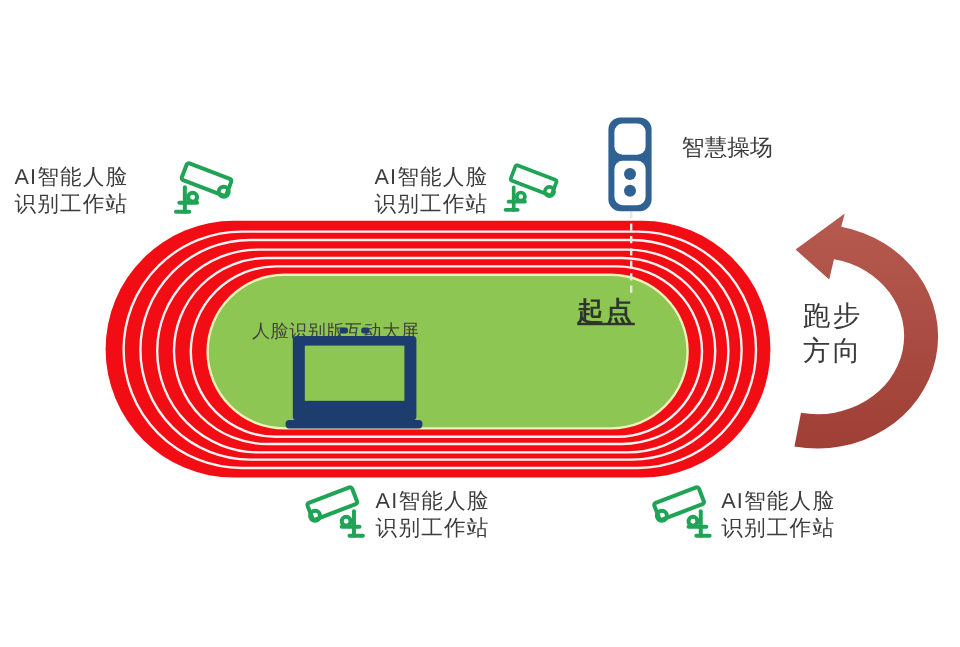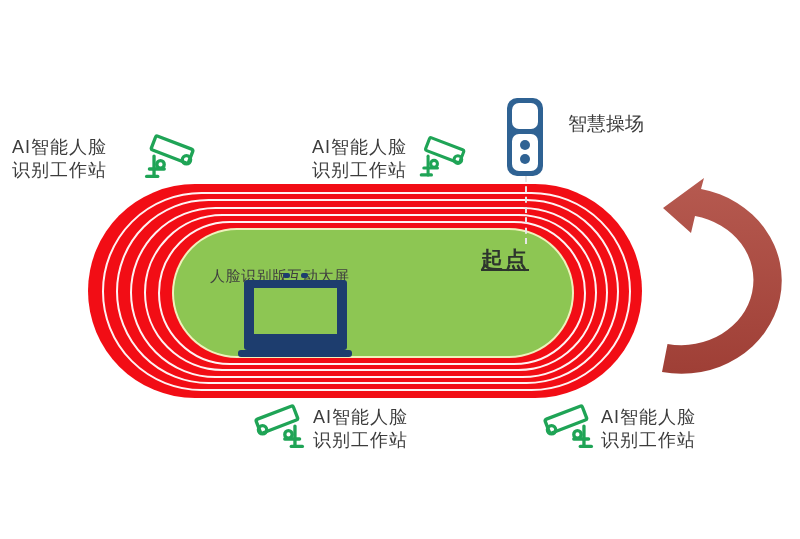--- a/index.html
+++ b/index.html
@@ -179,14 +179,18 @@
       <path d="M 12 194
                A 100 93 0 0 0 51 11
                L 54 0
                L 13 30
                L 41 55
                L 45 38
                A 72 65 0 0 1 17.5 166
                Z" fill="url(#ag)"></path>
     </svg>
   </div>
+  <div class="direction-label">
+    <div>跑步</div>
+    <div>方向</div>
+  </div>
 
 </div>
 
 </body></html>

